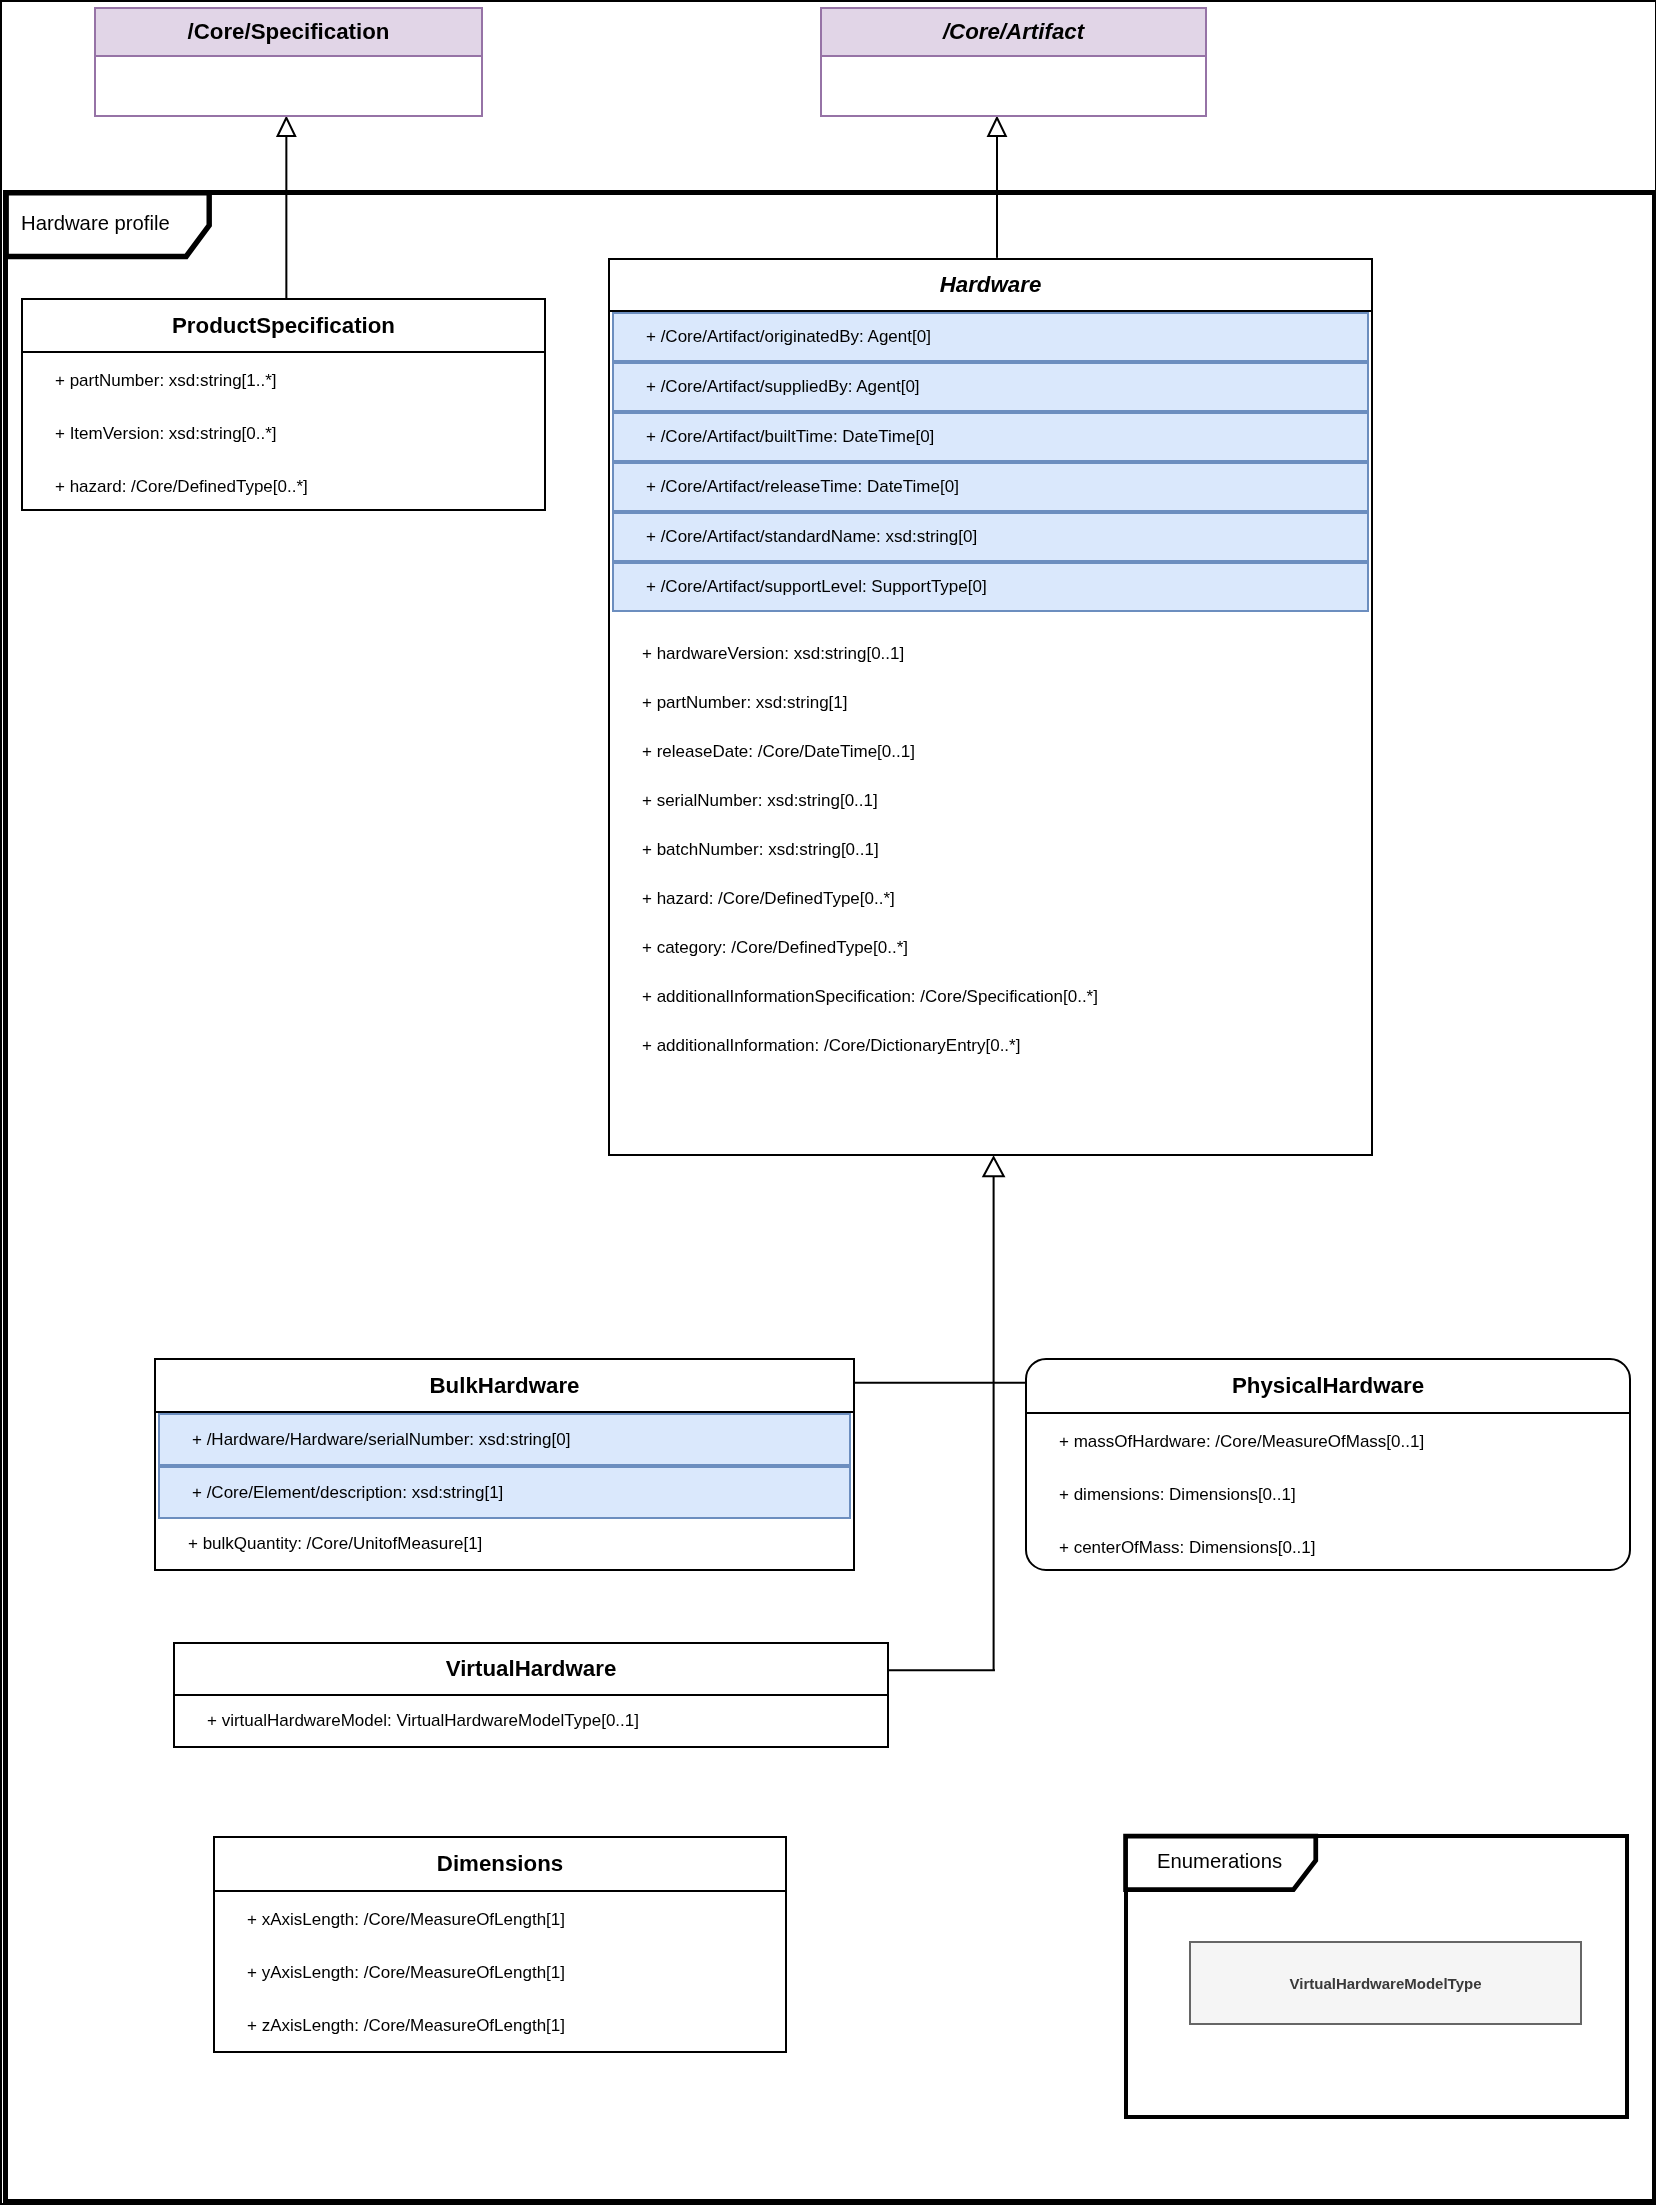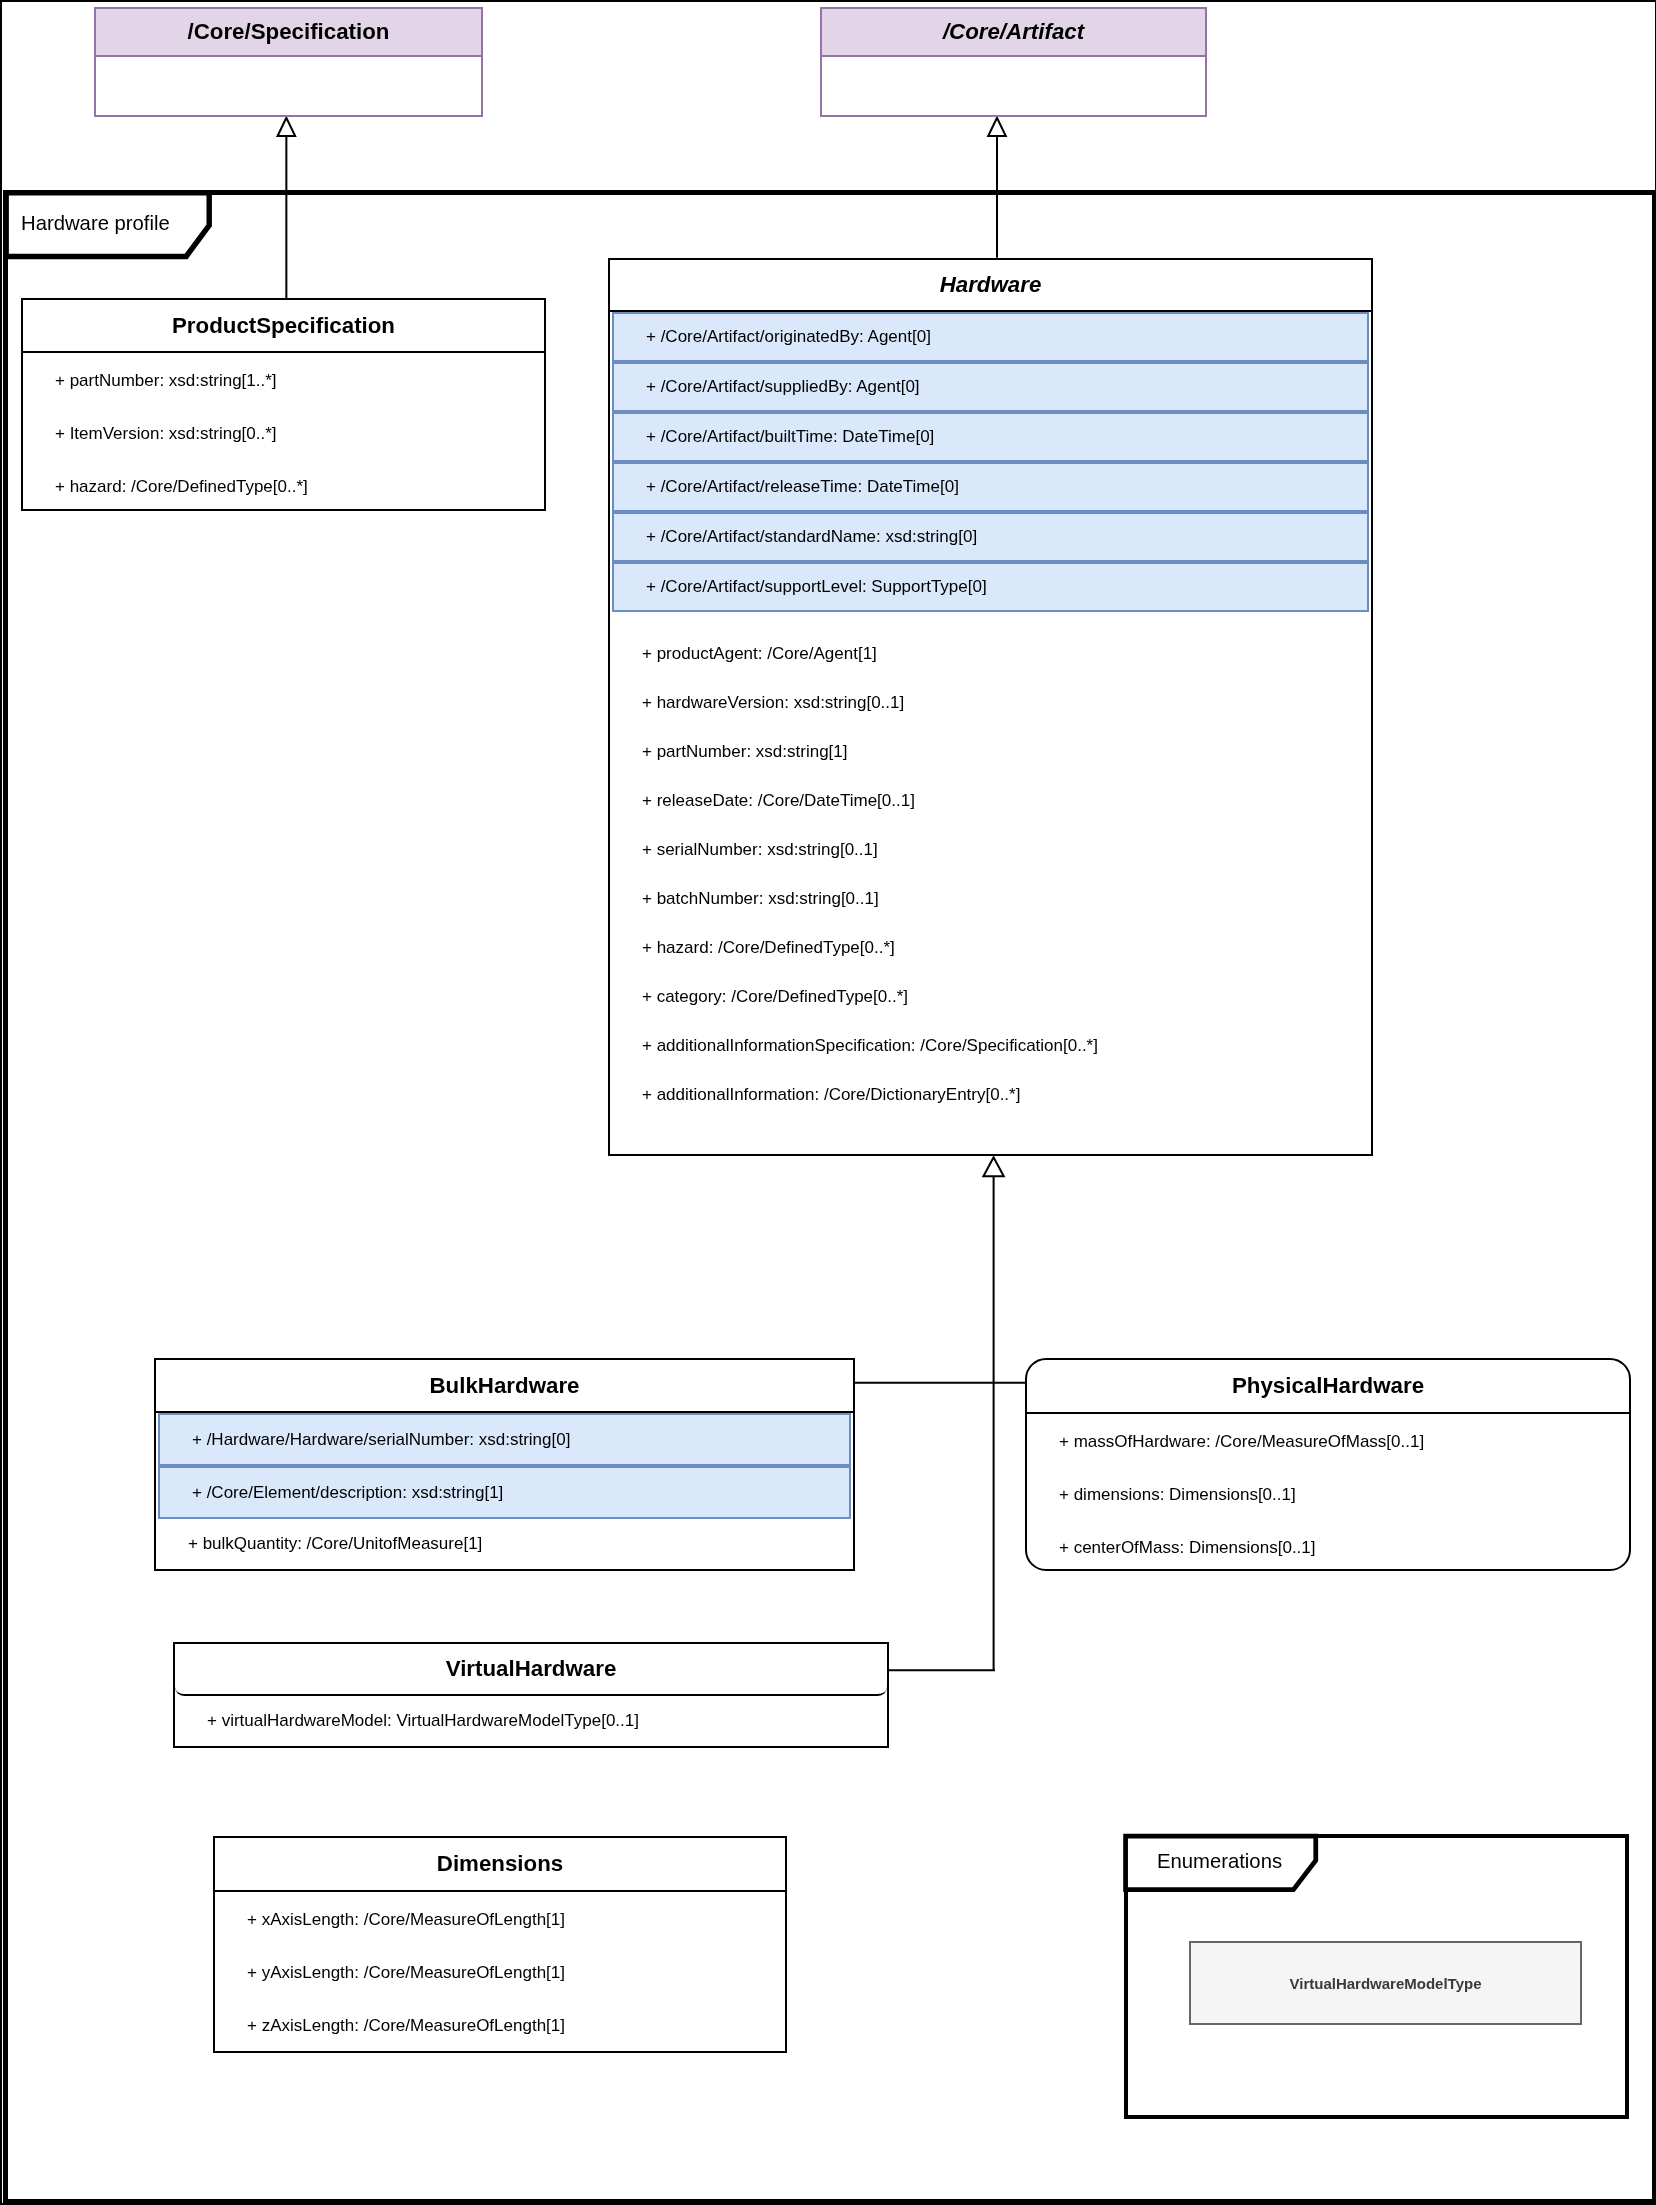--- a/index.html
+++ b/index.html
@@ -102,21 +102,20 @@
     <div class="hdr italic" style="height:50px;">Hardware</div>
     <div>
       <div class="attr-row blue-row" style="height:50px;">+ /Core/Artifact/originatedBy: Agent[0]</div>
       <div class="attr-row blue-row" style="height:50px;">+ /Core/Artifact/suppliedBy: Agent[0]</div>
       <div class="attr-row blue-row" style="height:50px;">+ /Core/Artifact/builtTime: DateTime[0]</div>
       <div class="attr-row blue-row" style="height:50px;">+ /Core/Artifact/releaseTime: DateTime[0]</div>
       <div class="attr-row blue-row" style="height:50px;">+ /Core/Artifact/standardName: xsd:string[0]</div>
       <div class="attr-row blue-row" style="height:50px;">+ /Core/Artifact/supportLevel: SupportType[0]</div>
     </div>
     <div class="body" style="padding-top:17.6px;">
-      <div class="attr-row" style="height:49px;">+ productAgent: /Core/Agent[1]</div>
       <div class="attr-row" style="height:49px;">+ hardwareVersion: xsd:string[0..1]</div>
       <div class="attr-row" style="height:49px;">+ partNumber: xsd:string[1]</div>
       <div class="attr-row" style="height:49px;">+ releaseDate: /Core/DateTime[0..1]</div>
       <div class="attr-row" style="height:49px;">+ serialNumber: xsd:string[0..1]</div>
       <div class="attr-row" style="height:49px;">+ batchNumber: xsd:string[0..1]</div>
       <div class="attr-row" style="height:49px;">+ hazard: /Core/DefinedType[0..*]</div>
       <div class="attr-row" style="height:49px;">+ category: /Core/DefinedType[0..*]</div>
       <div class="attr-row" style="height:49px;">+ additionalInformationSpecification: /Core/Specification[0..*]</div>
       <div class="attr-row" style="height:49px;">+ additionalInformation: /Core/DictionaryEntry[0..*]</div>
     </div>
@@ -134,21 +133,21 @@
   <div class="uml-class" style="left:1023px; top:1356px; width:606px; height:213px;border-radius:21px;">
     <div class="hdr" style="height:52px;">PhysicalHardware</div>
     <div class="body" style="padding-top:1.4px;">
       <div class="attr-row" style="height:53px;">+ massOfHardware: /Core/MeasureOfMass[0..1]</div>
       <div class="attr-row" style="height:53px;">+ dimensions: Dimensions[0..1]</div>
       <div class="attr-row" style="height:53px;">+ centerOfMass: Dimensions[0..1]</div>
     </div>
   </div>
 
   <div class="uml-class" style="left:171px; top:1640px; width:716px; height:106px;">
-    <div class="hdr" style="height:50px;border-radius:9px;">VirtualHardware</div>
+    <div class="hdr" style="height:50px;">VirtualHardware</div>
     <div class="body attr-row">+ virtualHardwareModel: VirtualHardwareModelType[0..1]</div>
   </div>
 
   <div class="uml-class" style="left:211px; top:1834px; width:574px; height:217px;">
     <div class="hdr" style="height:52px;">Dimensions</div>
     <div class="body" style="padding-top:1.4px;">
       <div class="attr-row" style="height:53px;">+ xAxisLength: /Core/MeasureOfLength[1]</div>
       <div class="attr-row" style="height:53px;">+ yAxisLength: /Core/MeasureOfLength[1]</div>
       <div class="attr-row" style="height:53px;">+ zAxisLength: /Core/MeasureOfLength[1]</div>
     </div>

